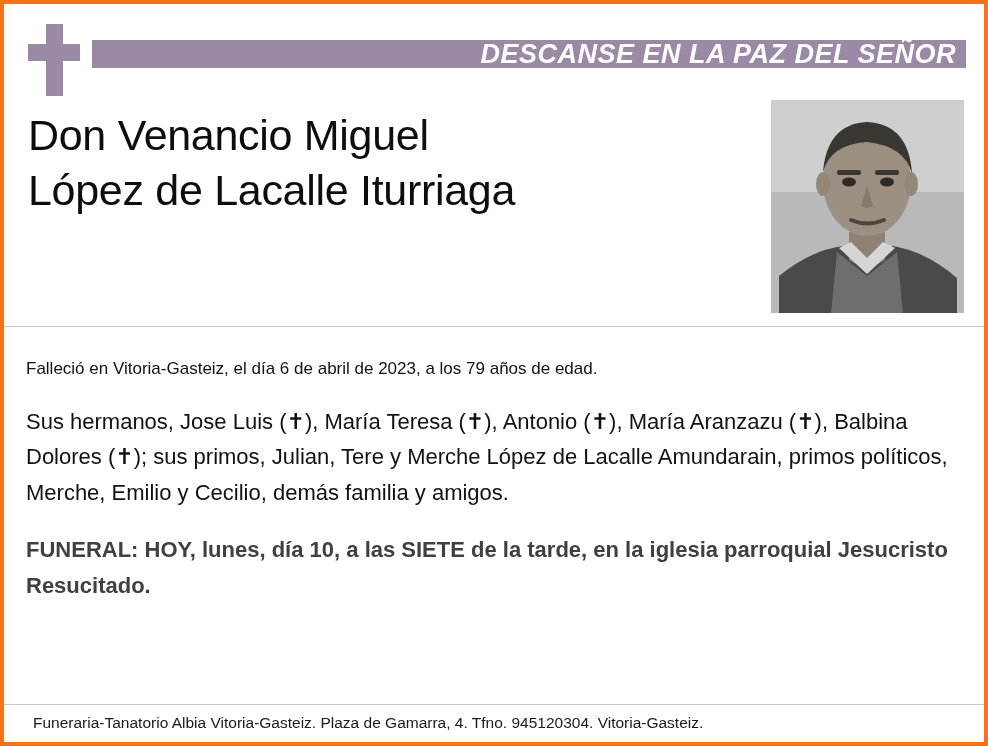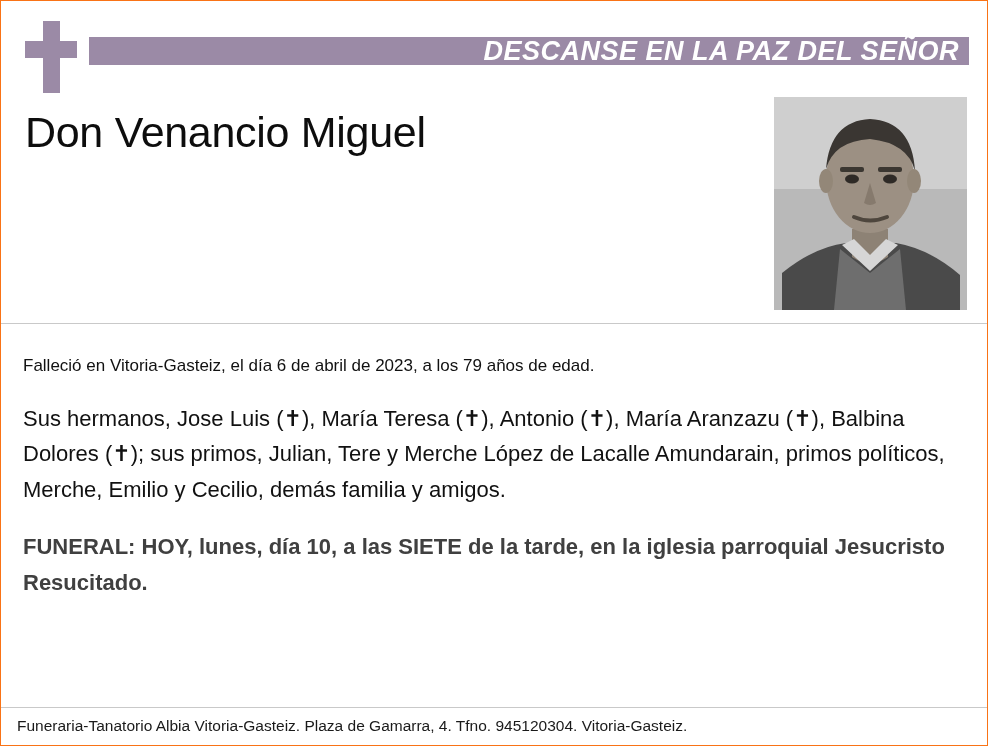--- a/index.html
+++ b/index.html
@@ -13,21 +13,21 @@
     font-family: "Liberation Sans", sans-serif;
     color: #111111;
     overflow: hidden;
   }
   .obituary {
     position: relative;
     width: 988px;
     height: 746px;
     box-sizing: border-box;
     background: #ffffff;
-    border: 1px solid #f97316;
+    border: 4px solid #f97316;
     display: flex;
     flex-direction: column;
   }
 
   
   .header {
     position: relative;
     height: 96px;
     flex: 0 0 96px;
     display: flex;
@@ -140,21 +140,21 @@
   }
 
   
   .footer-divider {
     height: 1px;
     background: #c9c9c9;
     margin: 0;
   }
   .footer {
     flex: 0 0 auto;
-    padding: 9px 22px 10px 16px;
+    padding: 9px 22px 10px 29px;
     font-size: 15.5px;
     color: #1a1a1a;
   }
 </style>
 </head>
 <body>
 
 <div class="obituary">
 
   <div class="header">
@@ -163,20 +163,21 @@
       <div class="horz"></div>
     </div>
     <div class="header-bar">
       <span class="header-title">DESCANSE EN LA PAZ DEL SEÑOR</span>
     </div>
   </div>
 
   <div class="name-block">
     <div class="deceased-name">
       <span class="line">Don Venancio Miguel</span>
+      <span class="line">López de Lacalle Iturriaga</span>
     </div>
     <div class="photo">
       <svg width="193" height="213" viewBox="0 0 193 213" xmlns="http://www.w3.org/2000/svg">
         <rect x="0" y="0" width="193" height="213" fill="#b9b9b9"></rect>
         <rect x="0" y="0" width="193" height="92" fill="#cfcfcf"></rect>
 
         <path d="M8 213 L8 176 Q40 150 72 146 L122 146 Q156 152 186 178 L186 213 Z" fill="#4a4a4a"></path>
         <path d="M60 213 L66 152 L96 176 L126 152 L132 213 Z" fill="#6e6e6e"></path>
 
         <path d="M78 132 L78 160 Q96 172 114 160 L114 132 Z" fill="#8d8275"></path>

